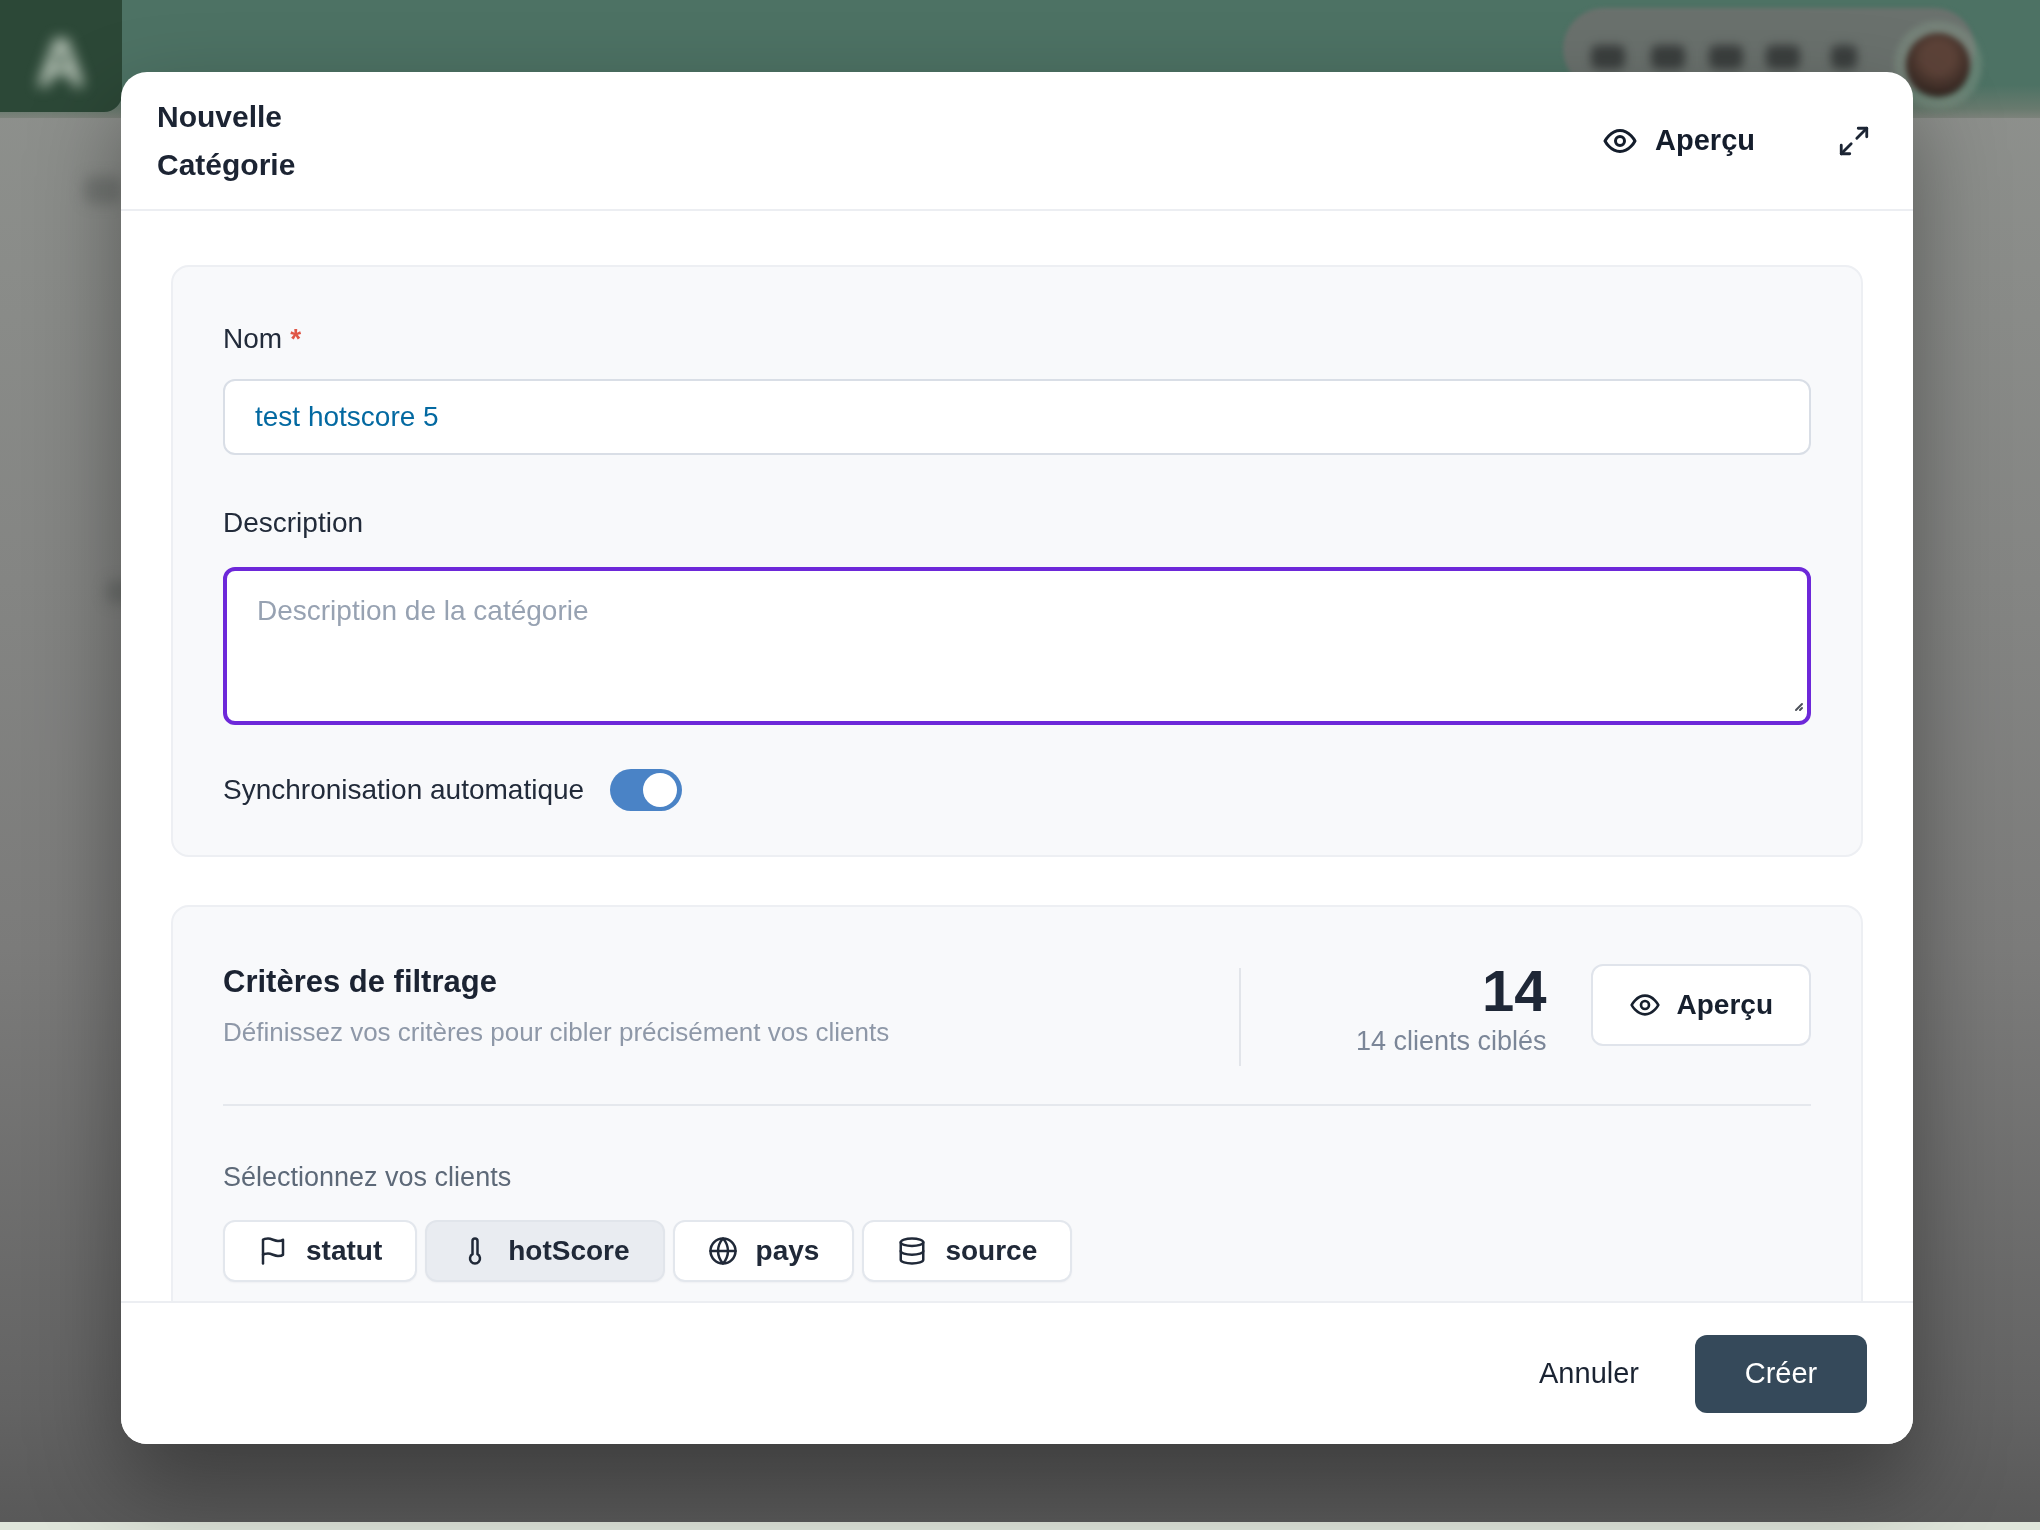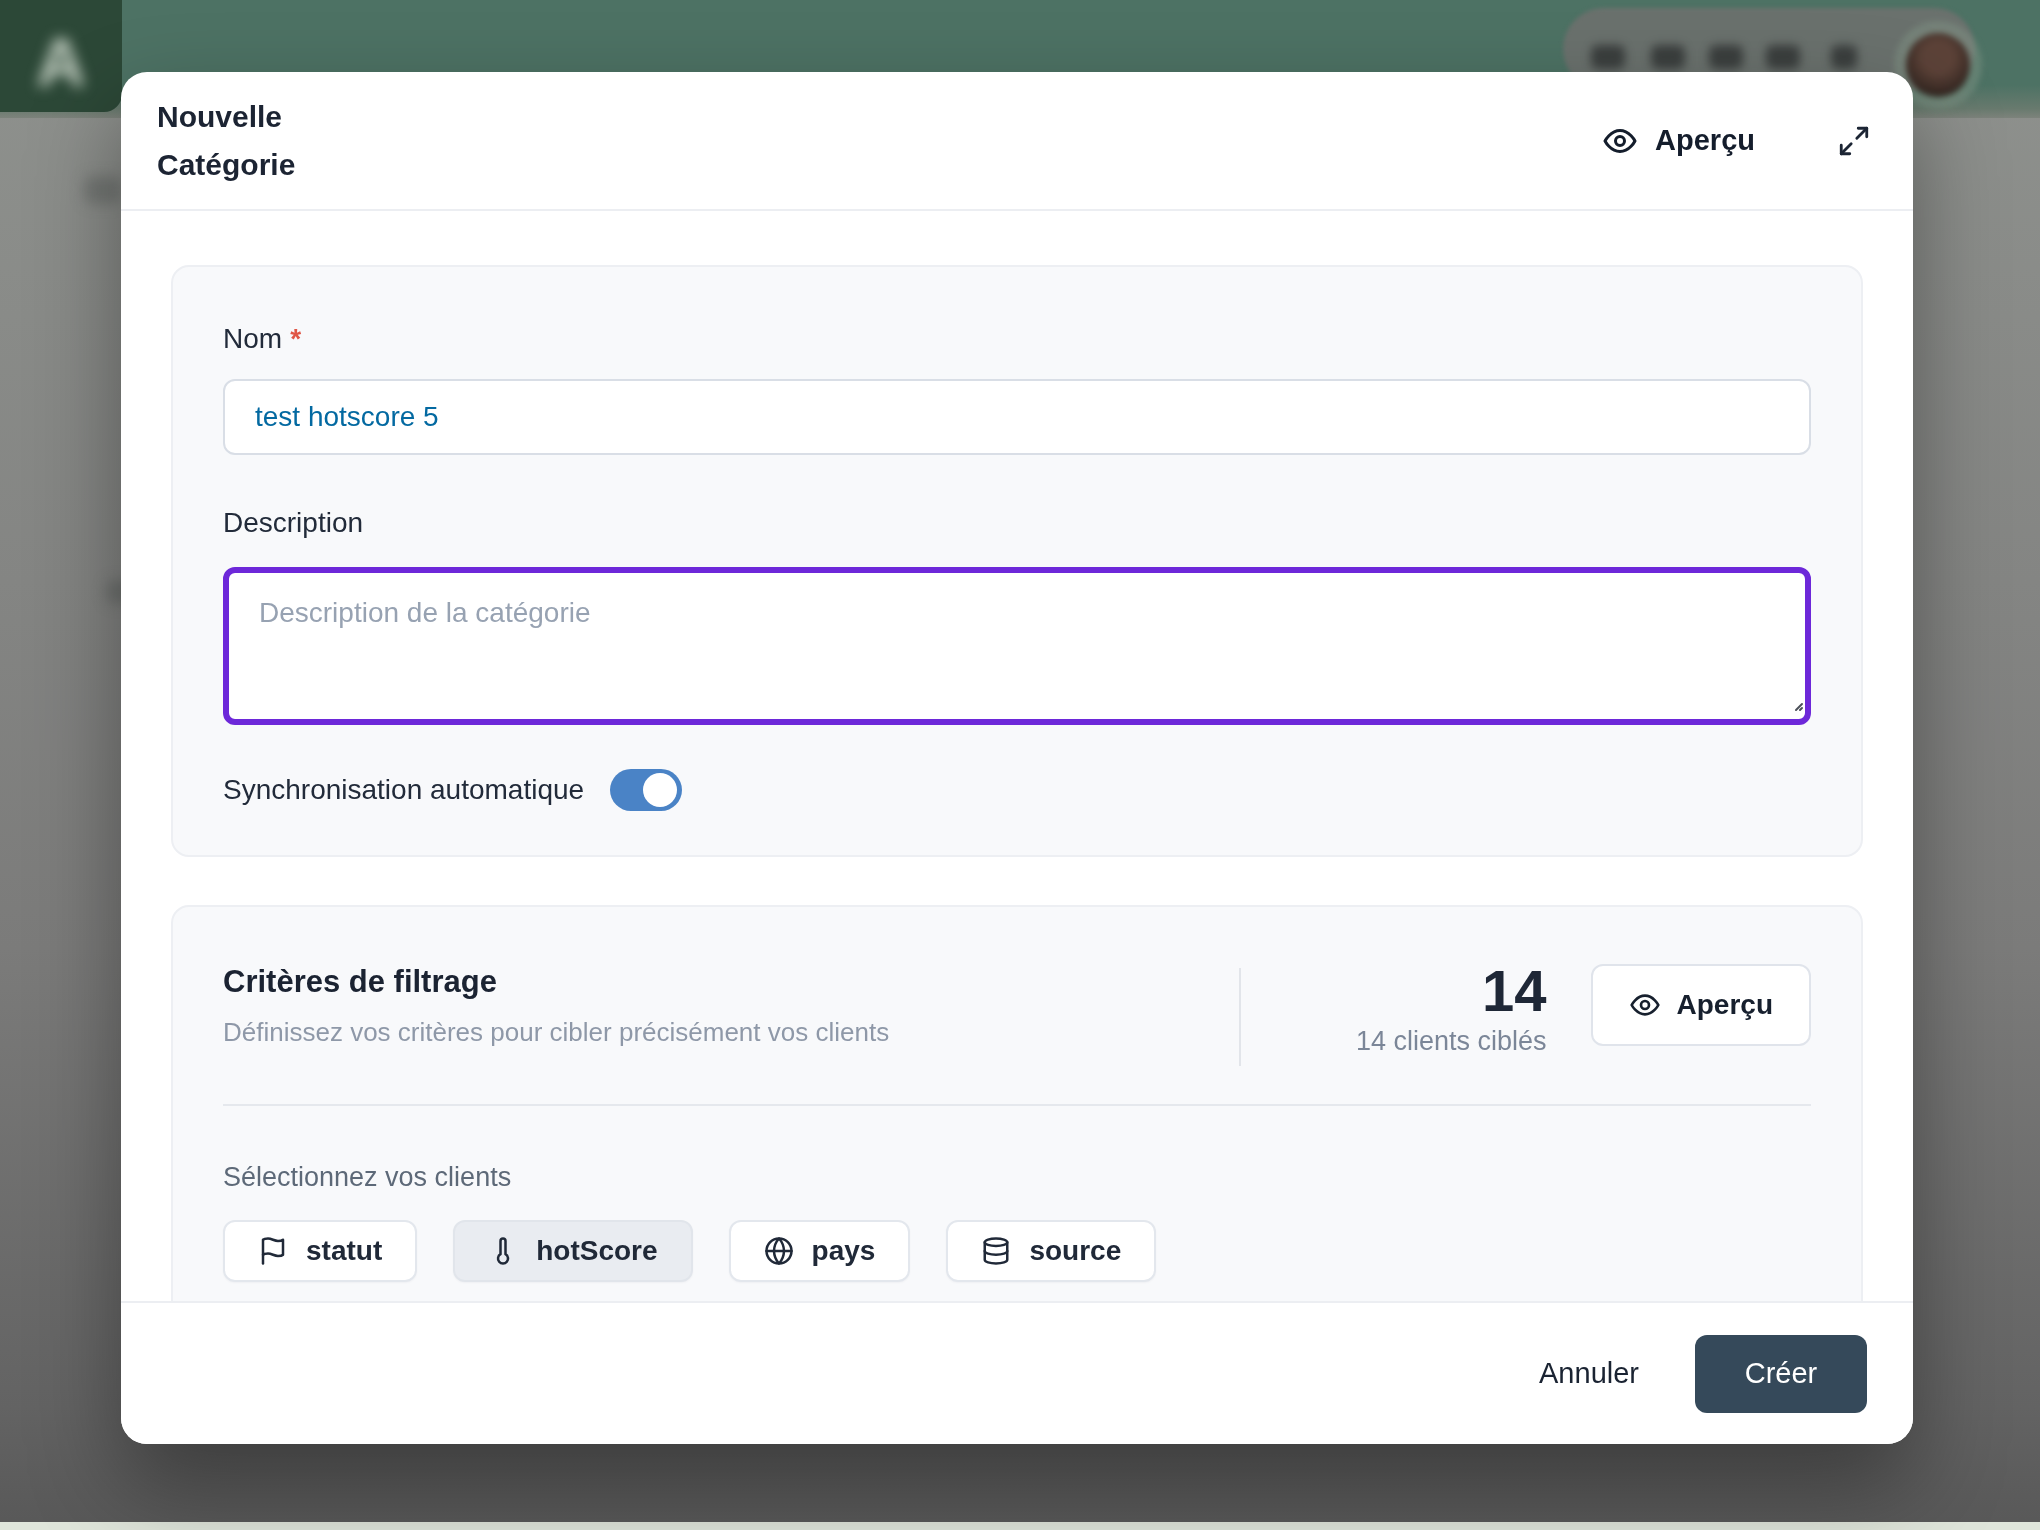--- a/index.html
+++ b/index.html
@@ -38,21 +38,21 @@
 
   .modal-body{flex:1 1 auto;padding:54px 50px 0;overflow:hidden;box-sizing:border-box;}
   .card{background:#f8f9fb;border:2px solid #edeff3;border-radius:18px;box-sizing:border-box;}
   .card1{padding:56px 50px 44px;}
   .field-label{font-size:28px;font-weight:500;color:#222b3a;}
   .req{color:#e05747;font-weight:600;margin-left:8px;}
   .text-input{display:block;margin-top:24px;width:100%;height:76px;border:2px solid #d9dee6;border-radius:12px;
     background:#fff;font-size:28px;color:#0369a1;padding:0 30px;box-sizing:border-box;font-family:inherit;outline:none;}
   .desc-label{margin-top:52px;}
   .ta-wrap{position:relative;margin-top:28px;}
-  .textarea{display:block;width:100%;height:158px;border:6px solid #6d28d9;border-radius:12px;background:#fff;
+  .textarea{display:block;width:100%;height:158px;border:4px solid #6d28d9;border-radius:12px;background:#fff;
     font-size:28px;color:#273140;padding:24px 30px;box-sizing:border-box;font-family:inherit;resize:none;outline:none;}
   .textarea::placeholder{color:#97a2b2;}
   .grip{position:absolute;right:7px;bottom:9px;color:#4b5058;}
   .sync-row{margin-top:44px;display:flex;align-items:center;gap:26px;}
   .toggle{position:relative;width:72px;height:42px;border-radius:21px;background:#cbd2dc;border:none;cursor:pointer;padding:0;}
   .toggle.is-on{background:#4a83c6;}
   .toggle .knob{position:absolute;top:4px;left:5px;width:34px;height:34px;border-radius:50%;background:#fff;transition:none;}
   .toggle.is-on .knob{left:auto;right:5px;}
 
   .card2{margin-top:48px;padding:57px 50px 0;min-height:600px;}
@@ -61,21 +61,21 @@
   .crit-title{font-size:31px;font-weight:700;color:#1b2332;}
   .crit-sub{margin-top:17px;font-size:26px;color:#8e98a8;}
   .crit-div{width:2px;height:98px;background:#e2e5ea;margin-top:4px;}
   .crit-count{width:306px;text-align:right;margin-top:2px;}
   .count-num{font-size:58px;font-weight:700;color:#1e2736;line-height:50px;}
   .count-cap{margin-top:10px;font-size:27px;color:#7b8698;}
   .crit-apercu{margin-left:44px;height:82px;padding:0 36px;border:2px solid #e0e4eb;border-radius:12px;background:#fff;
     display:flex;align-items:center;gap:16px;font-size:28px;font-weight:600;color:#17202e;cursor:pointer;font-family:inherit;}
   .crit-sep{margin:38px 0 0;border:none;border-top:2px solid #e5e8ed;}
   .filters-label{margin-top:56px;font-size:27px;font-weight:500;color:#5d6978;}
-  .chips{margin-top:27px;display:flex;gap:36px;}
+  .chips{margin-top:27px;display:flex;gap:8px;}
   .chip{height:62px;padding:0 33px;display:flex;align-items:center;gap:18px;background:#fff;border:2px solid #e3e7ed;
     border-radius:12px;font-size:28px;font-weight:700;color:#202938;cursor:pointer;font-family:inherit;
     box-shadow:0 1px 2px rgba(16,24,40,.04);}
   .chip.is-on{background:#e9ecf1;border-color:#e1e5eb;}
 
   .modal-footer{flex:0 0 143px;border-top:2px solid #eceef2;background:#fff;display:flex;align-items:center;
     justify-content:flex-end;padding:0 46px;gap:56px;box-sizing:border-box;}
   .btn-cancel{background:none;border:none;font-size:29px;font-weight:500;color:#1a2332;cursor:pointer;font-family:inherit;padding:0;}
   .btn-create{width:172px;height:78px;border:none;border-radius:12px;background:#35495a;color:#fff;font-size:29px;
     font-weight:500;display:flex;align-items:center;justify-content:center;cursor:pointer;font-family:inherit;}

